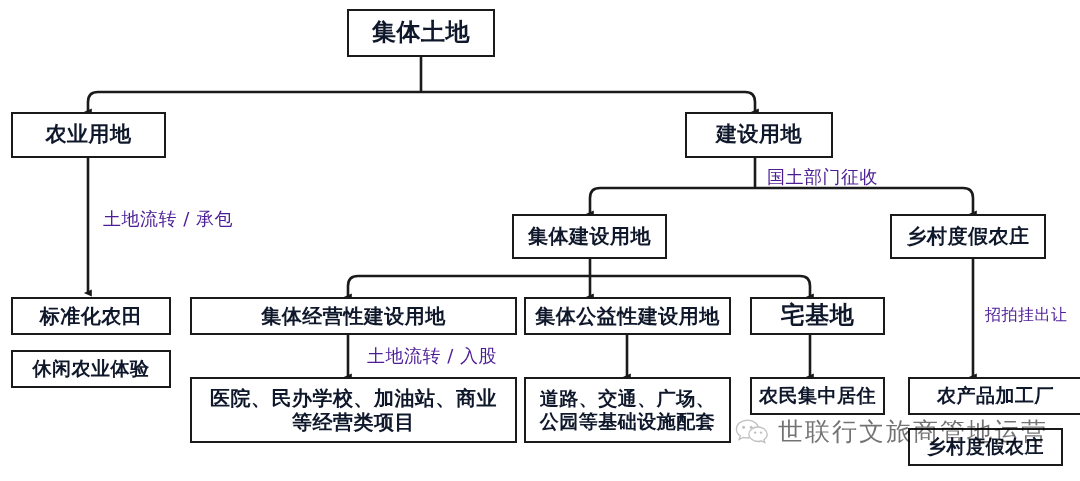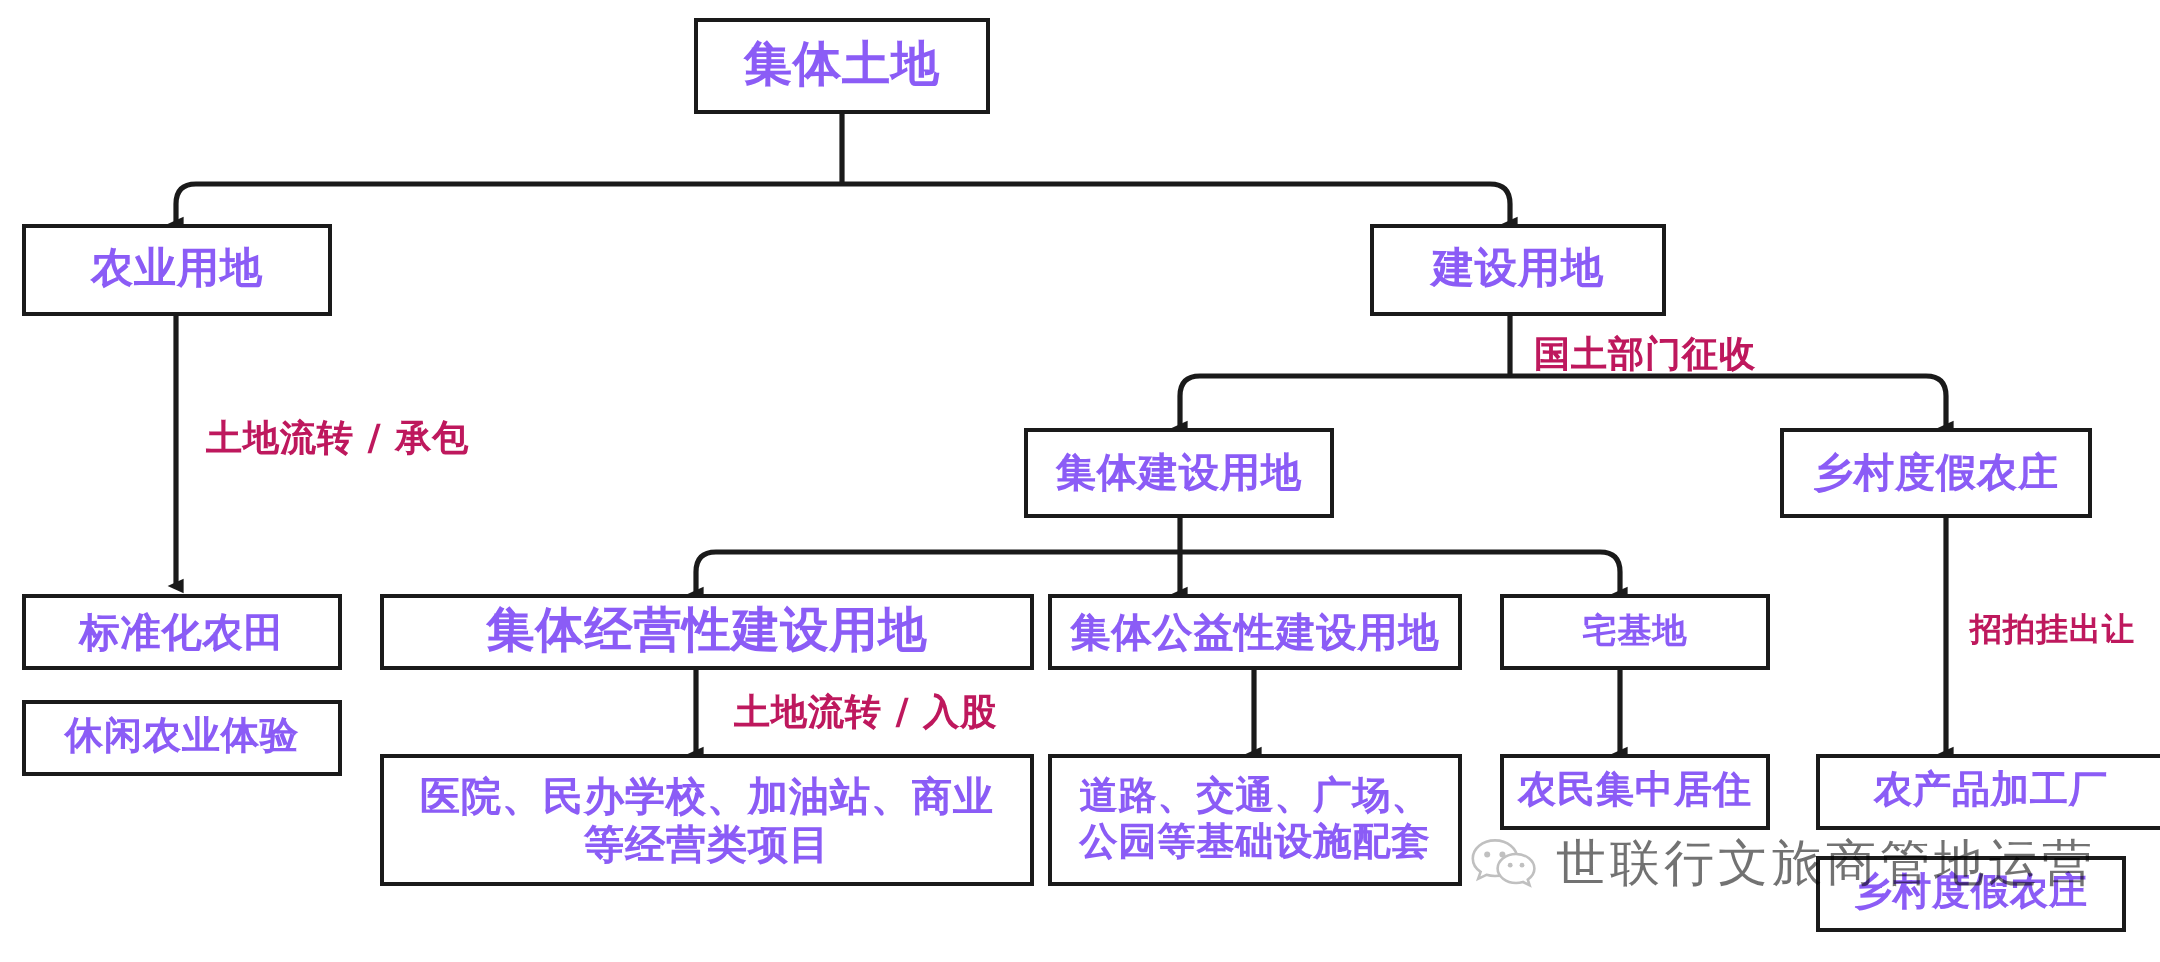--- a/index.html
+++ b/index.html
@@ -28,36 +28,36 @@
   }
   .node {
     position: absolute;
     box-sizing: border-box;
     border: 2px solid #1a1a1a;
     background: #ffffff;
     display: flex;
     align-items: center;
     justify-content: center;
     text-align: center;
-    color: #8b5cf6;
+    color: #0f172a;
     font-weight: bold;
     line-height: 1.22;
     letter-spacing: 0.5px;
     z-index: 3;
   }
   .node .node-text {
     display: block;
     width: 100%;
     padding: 0 4px;
     white-space: pre-line;
   }
   .edge-label {
     position: absolute;
-    color: #be185d;
-    font-weight: bold;
+    color: #4c1d95;
+    font-weight: normal;
     white-space: nowrap;
     z-index: 4;
     letter-spacing: 0.5px;
   }
   .watermark {
     position: absolute;
     z-index: 5;
     display: flex;
     align-items: center;
     gap: 9px;
@@ -135,29 +135,29 @@
   </div>
 
   <div class="node" style="left:11px; top:297px; width:160px; height:38px; font-size:20px;">
     <span class="node-text">标准化农田</span>
   </div>
 
   <div class="node" style="left:11px; top:350px; width:160px; height:38px; font-size:19px;">
     <span class="node-text">休闲农业体验</span>
   </div>
 
-  <div class="node" style="left:190px; top:297px; width:327px; height:38px; font-size:24px;">
+  <div class="node" style="left:190px; top:297px; width:327px; height:38px; font-size:20px;">
     <span class="node-text">集体经营性建设用地</span>
   </div>
 
   <div class="node" style="left:524px; top:297px; width:207px; height:38px; font-size:20px;align-items:center;">
     <span class="node-text">集体公益性建设用地</span>
   </div>
 
-  <div class="node" style="left:750px; top:297px; width:135px; height:38px; font-size:17px;">
+  <div class="node" style="left:750px; top:297px; width:135px; height:38px; font-size:24px;">
     <span class="node-text">宅基地</span>
   </div>
 
   <div class="node" style="left:190px; top:377px; width:327px; height:66px; font-size:20px;">
     <span class="node-text">医院、民办学校、加油站、商业
 等经营类项目</span>
   </div>
 
   <div class="node" style="left:524px; top:377px; width:207px; height:66px; font-size:19px;">
     <span class="node-text">道路、交通、广场、

